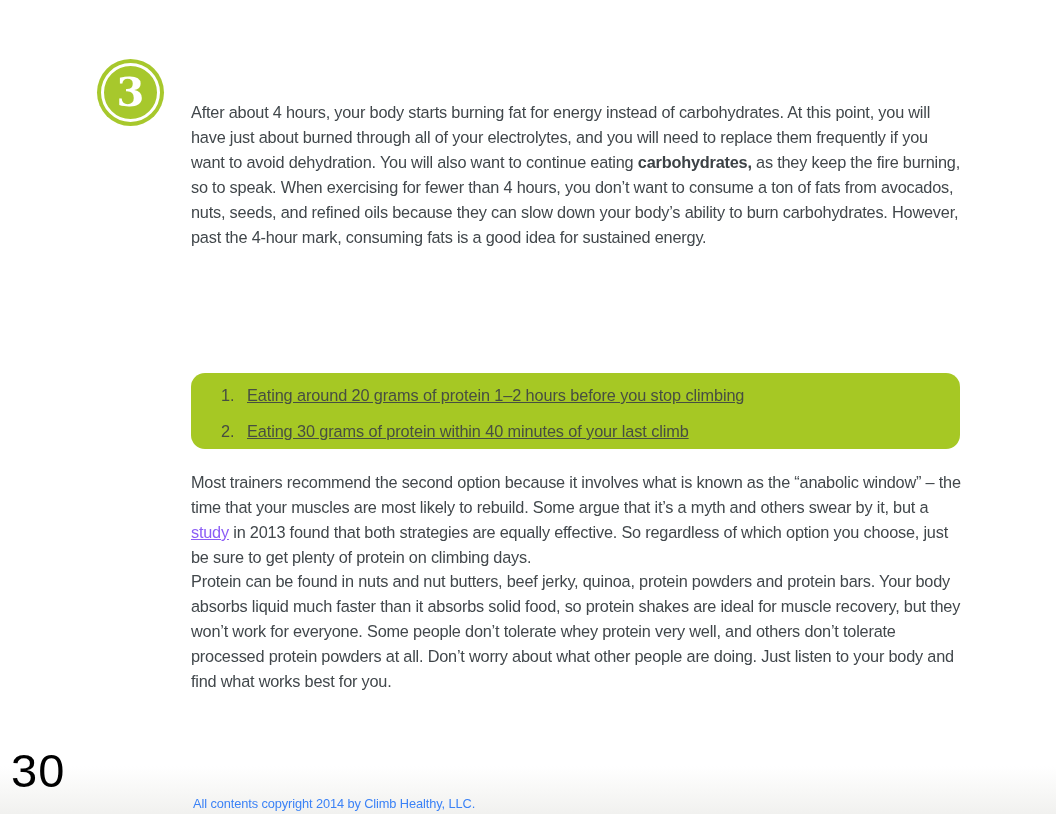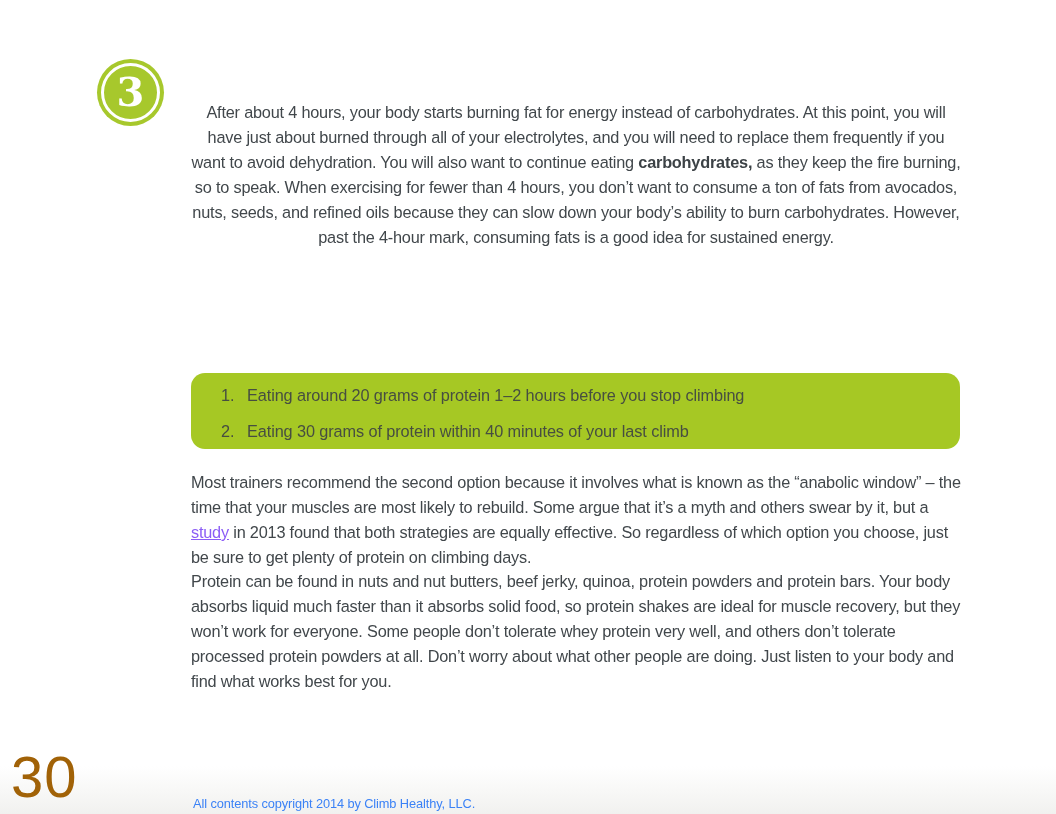--- a/index.html
+++ b/index.html
@@ -47,21 +47,21 @@
 
   .para {
     position: absolute;
     left: 191px;
     width: 770px;
     font-size: 16.3px;
     line-height: 25px;
     color: #41474b;
     letter-spacing: -0.2px;
   }
-  .p1 { top: 100px; text-align: center; }
+  .p1 { top: 100px; }
   .p2 { top: 300px; }
   .p3 { top: 470px; }
   .p4 { top: 569px; }
 
   .para strong { font-weight: bold; color: #3c4246; }
 
   .link {
     color: #8b5cf6;
     text-decoration: underline;
     cursor: pointer;
@@ -78,35 +78,35 @@
   .hl-item {
     display: flex;
     align-items: baseline;
     line-height: 25px;
     margin-bottom: 11px;
     font-size: 16.3px;
     color: #474e41;
     letter-spacing: -0.1px;
   }
   .hl-num { width: 26px; flex: 0 0 26px; }
-  .hl-text { flex: 1; }
+  .hl-text { flex: 1; text-decoration: underline; }
 
   .bottom-band {
     position: absolute;
     left: 0; right: 0; bottom: 0;
     height: 48px;
     background: linear-gradient(to bottom, rgba(241,241,239,0) 0%, #f1f1ef 100%);
     z-index: 0;
   }
 
   .page-number {
     position: absolute;
     left: 11px; top: 743px;
-    font-size: 58px;
-    color: #a16207;
+    font-size: 47px;
+    color: #000000;
     letter-spacing: 1px;
     z-index: 1;
   }
 
   .copyright {
     position: absolute;
     left: 193px; top: 796px;
     font-size: 12.8px;
     color: #3b82f6;
     z-index: 1;

